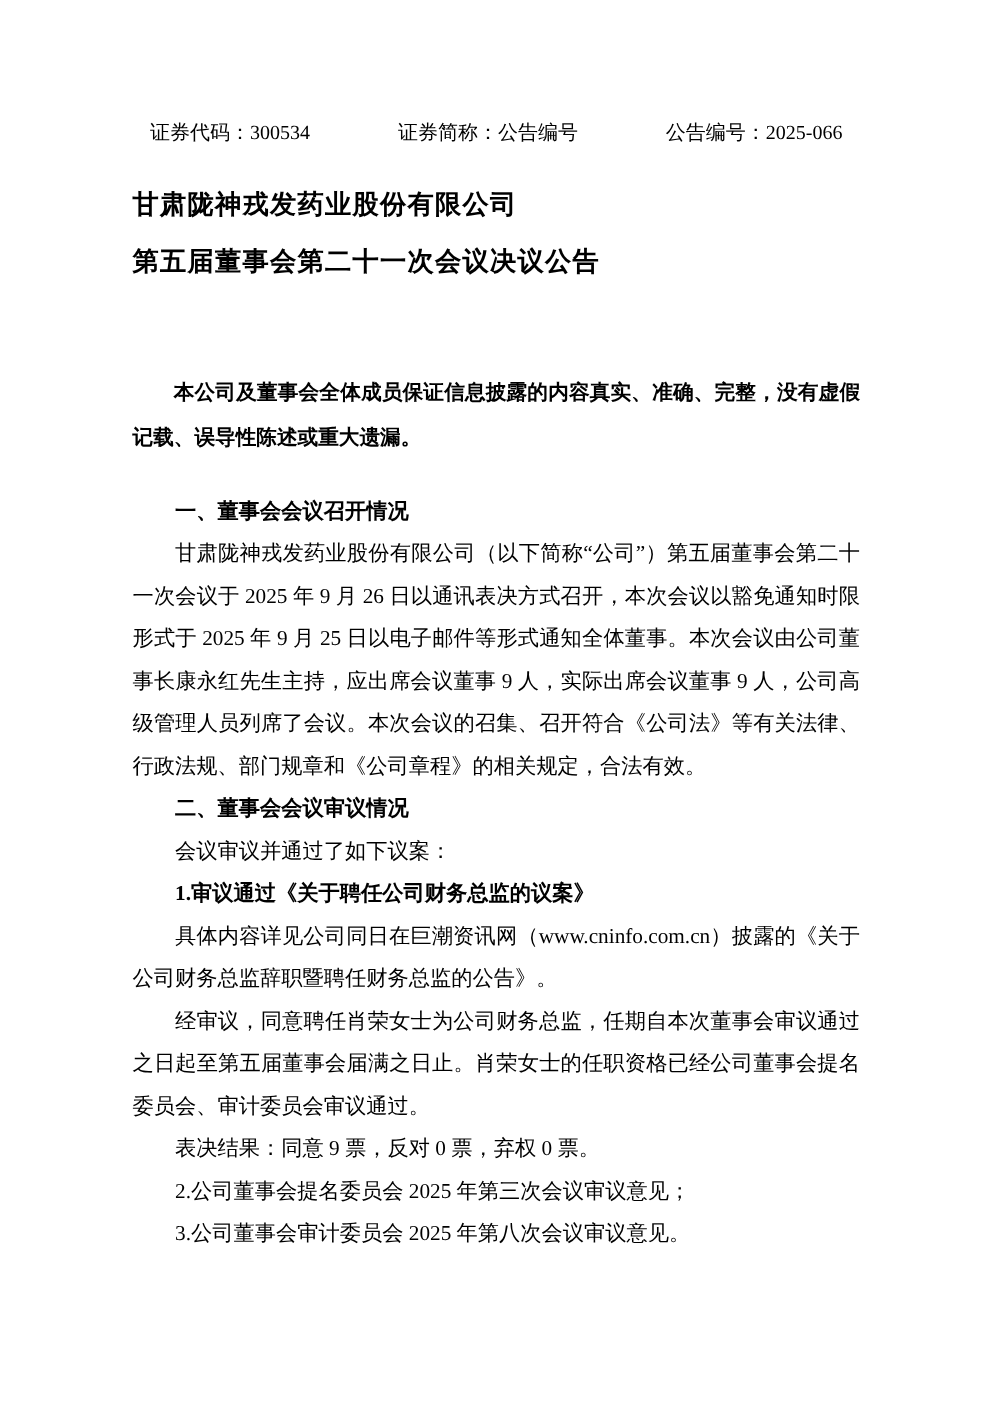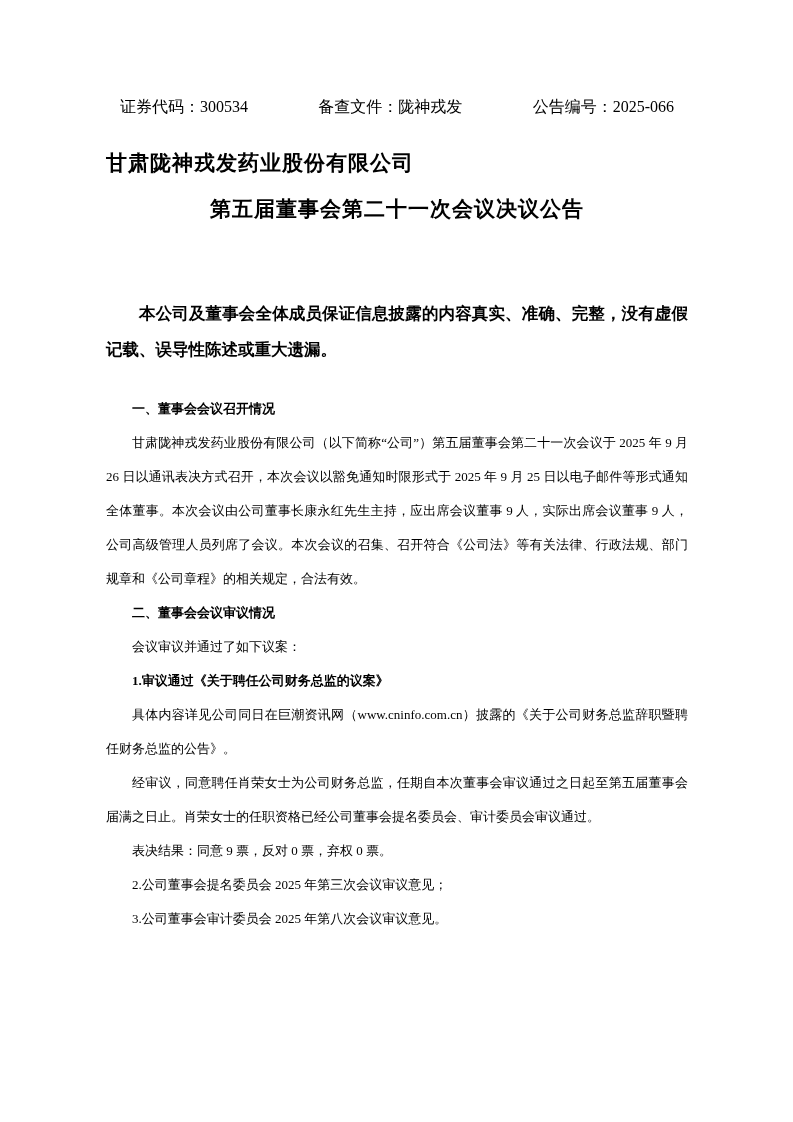--- a/index.html
+++ b/index.html
@@ -32,36 +32,36 @@
   .doc-title {
     margin-top: 30px;
     text-align: left;
     font-size: 21px;
     font-weight: bold;
     line-height: 30px;
     letter-spacing: 1px;
   }
   .doc-subtitle {
     margin-top: 16px;
-    text-align: center;
+    text-align: left;
     font-size: 21px;
     font-weight: bold;
     line-height: 30px;
     letter-spacing: 1px;
   }
   .declaration {
     margin-top: 72px;
     font-size: 16.5px;
     font-weight: bold;
     line-height: 36px;
     text-indent: 2em;
     text-align: justify;
   }
   .body-text {
-    font-size: 13px;
+    font-size: 17px;
     line-height: 34px;
   }
   .para {
     margin: 0;
     text-indent: 2em;
     text-align: justify;
   }
   .sec-heading {
     margin: 0;
     text-indent: 2em;
@@ -76,21 +76,21 @@
     font-weight: bold;
   }
 </style>
 </head>
 <body>
 
 <div class="page">
 
   <div class="doc-header">
     <span>证券代码：300534</span>
-    <span>备查文件：陇神戎发</span>
+    <span>证券简称：公告编号</span>
     <span>公告编号：2025-066</span>
   </div>
 
   <div class="doc-title">甘肃陇神戎发药业股份有限公司</div>
   <div class="doc-subtitle">第五届董事会第二十一次会议决议公告</div>
 
   <div class="declaration">本公司及董事会全体成员保证信息披露的内容真实、准确、完整，没有虚假记载、误导性陈述或重大遗漏。</div>
 
   <div class="body-text">
 

